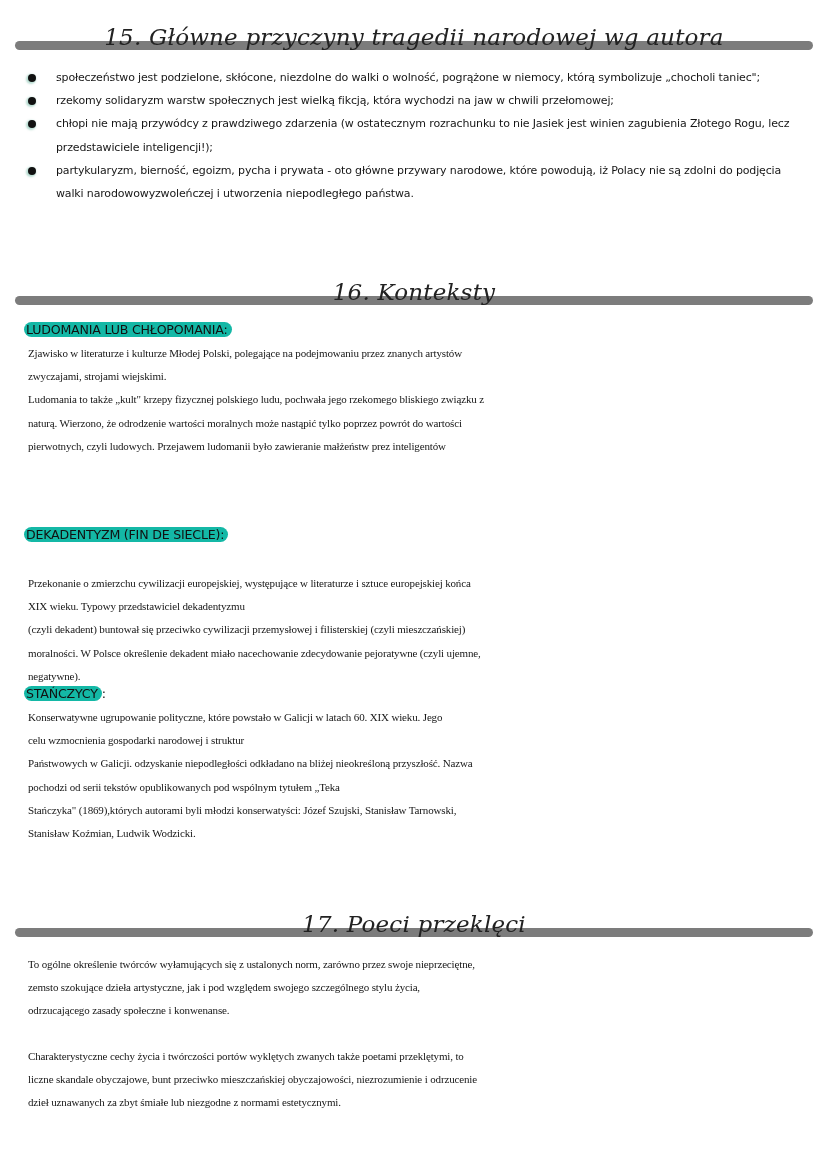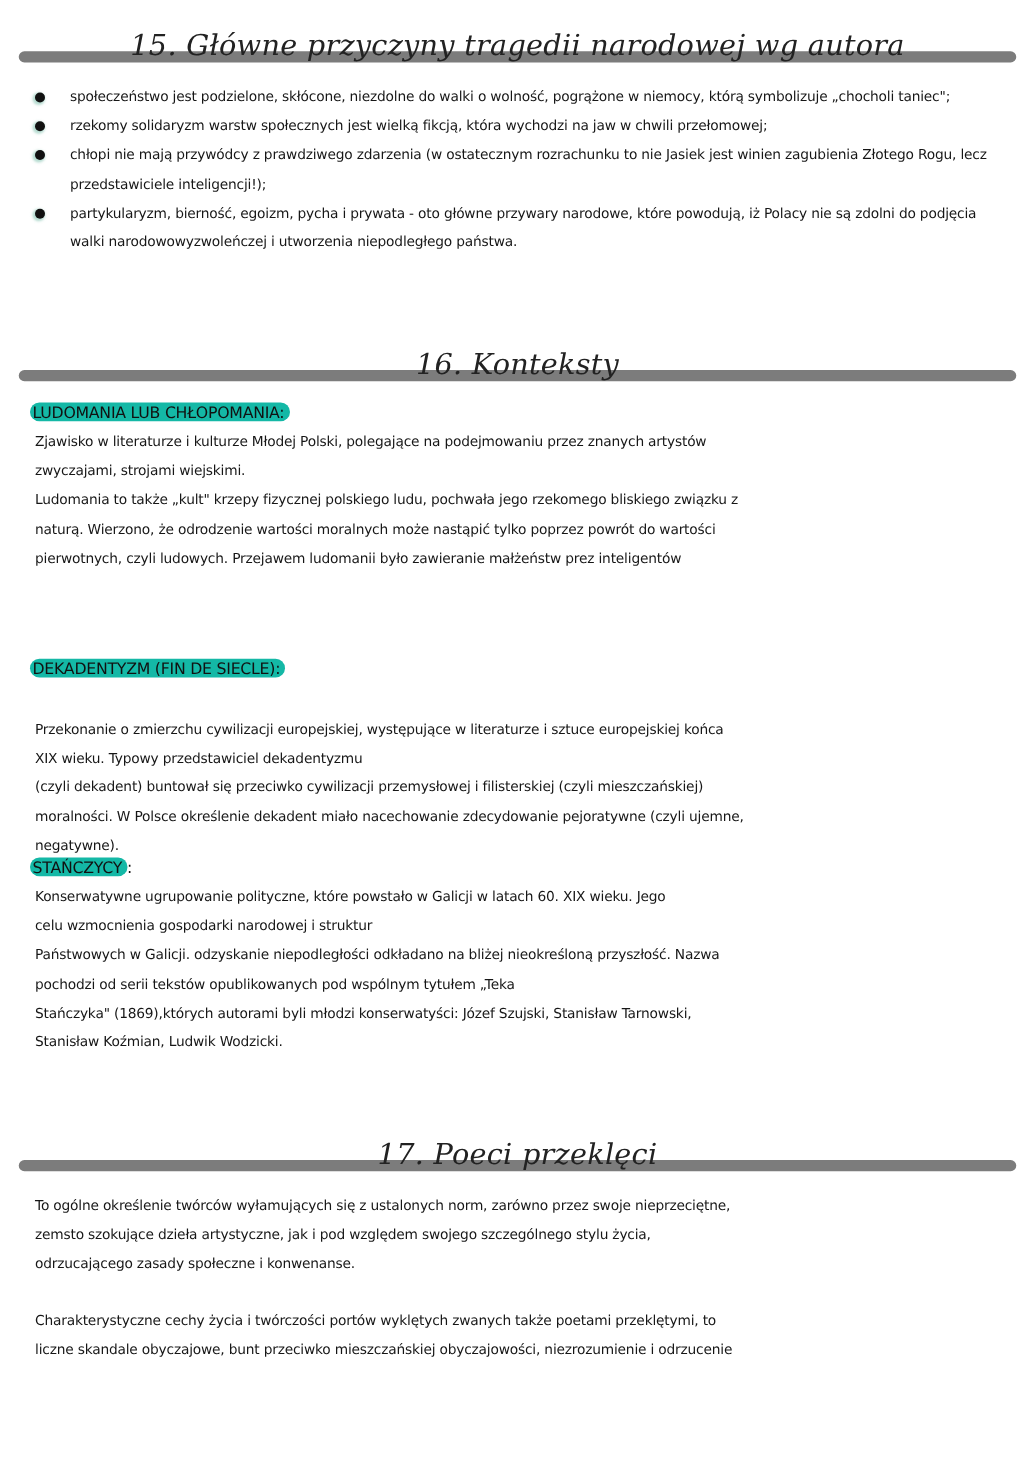--- a/index.html
+++ b/index.html
@@ -19,21 +19,21 @@
   ul.bullets { position: absolute; left: 28px; top: 66px; width: 770px; margin: 0; padding: 0; list-style: none; }
   ul.bullets li { position: relative; padding-left: 28px; }
   ul.bullets li .dot { position: absolute; left: 0; top: 8px; width: 8px; height: 8px; border-radius: 50%;
                        background: #111; box-shadow: -1px 1px 2px 1px rgba(120,190,170,0.55); }
 
   .label { position: absolute; left: 28px; font-size: 12.6px; font-weight: normal; color: #111;
            line-height: 16px; letter-spacing: -0.2px; }
   .label span.hl { background: #14b8a6; border-radius: 8px; padding: 0 4px 0 2px; margin-left: -4px; }
 
   .para { position: absolute; left: 28px; width: 780px; }
-  .para p { margin: 0; }
+  .para p { margin: 0; font-family: Liberation Serif, serif; }
 </style>
 </head>
 <body>
 
 <div class="page">
 
   <div class="heading" style="top:30px;">
     <div class="bar"></div>
     <div class="title">15.  Główne przyczyny tragedii narodowej wg autora</div>
   </div>
@@ -91,15 +91,16 @@
 
   <div class="para text" style="top:953px;">
     <p>To ogólne określenie twórców wyłamujących się z ustalonych norm, zarówno przez swoje nieprzeciętne,</p>
     <p>zemsto szokujące dzieła artystyczne, jak i pod względem swojego szczególnego stylu życia,</p>
     <p>odrzucającego zasady społeczne i konwenanse.</p>
   </div>
 
   <div class="para text" style="top:1045px;">
     <p>Charakterystyczne cechy życia i twórczości portów wyklętych zwanych także poetami przeklętymi, to</p>
     <p>liczne skandale obyczajowe, bunt przeciwko mieszczańskiej obyczajowości, niezrozumienie i odrzucenie</p>
+    <p>dzieł uznawanych za zbyt śmiałe lub niezgodne z normami estetycznymi.</p>
   </div>
 
 </div>
 
 </body></html>

